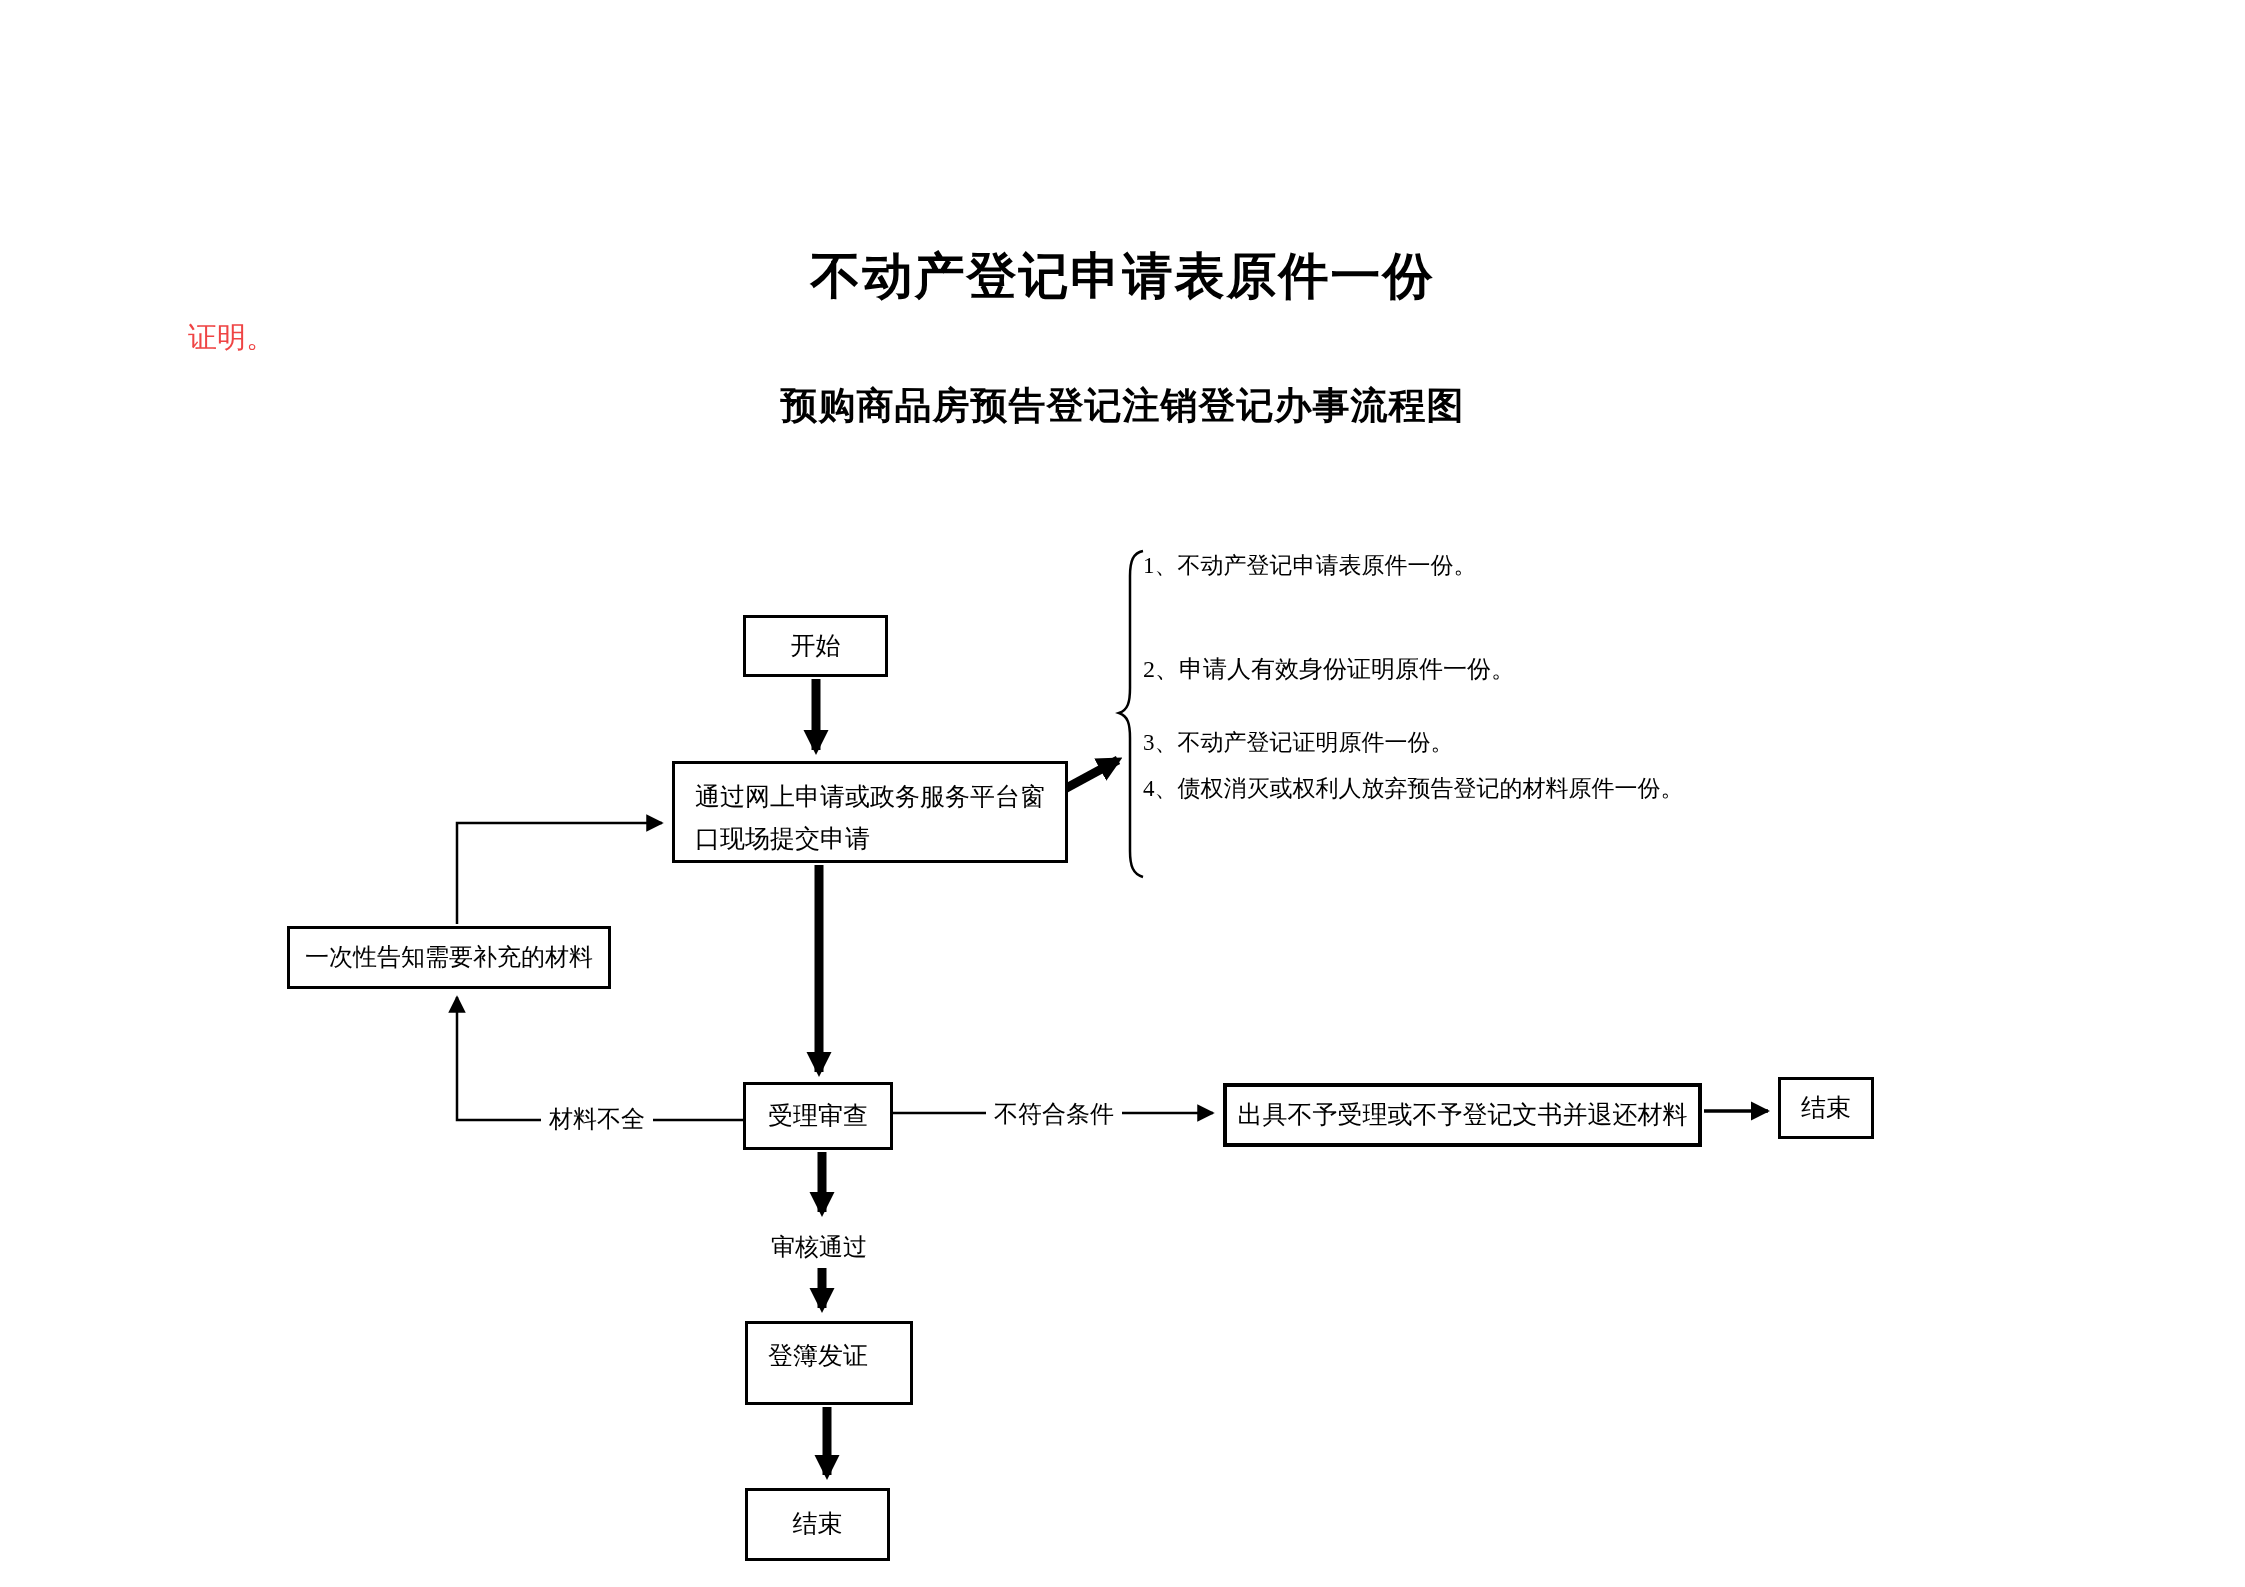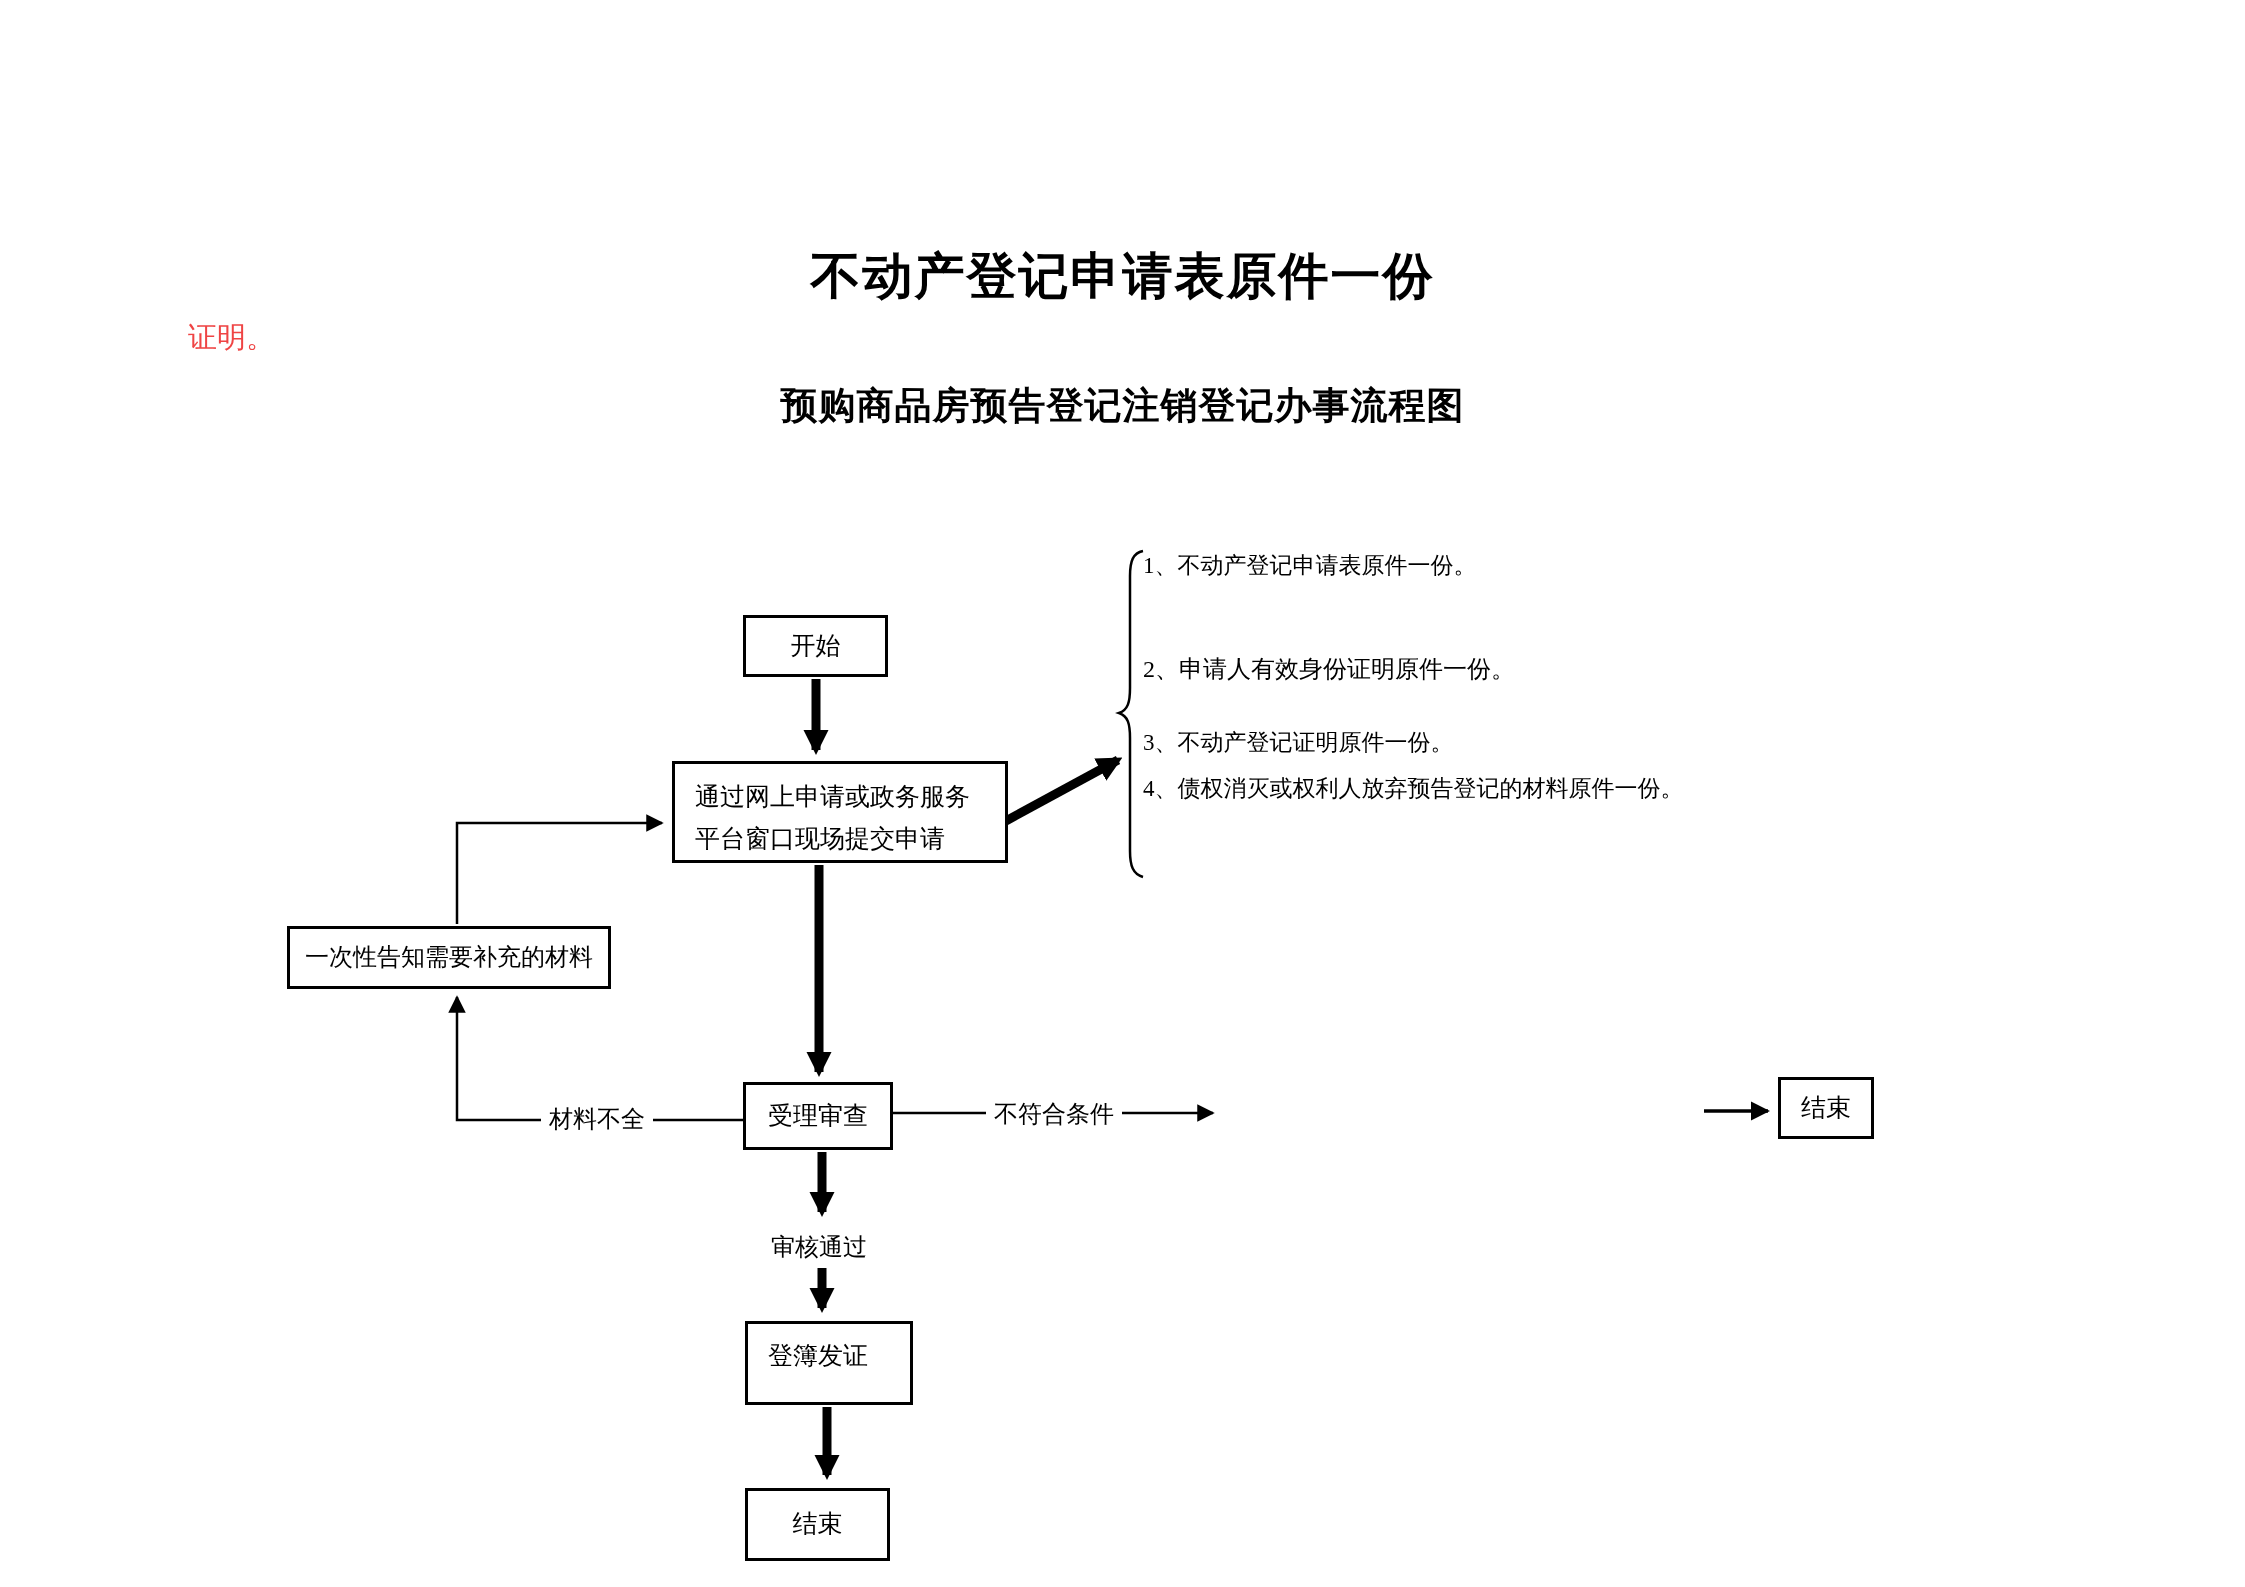--- a/index.html
+++ b/index.html
@@ -49,21 +49,21 @@
     font-size:25px;
     display:flex;
     align-items:center;
     justify-content:center;
     text-align:center;
     box-sizing:border-box;
     line-height:1.3;
   }
   #node-start{left:743px;top:615px;width:145px;height:62px;}
   #node-apply{
-    left:672px;top:761px;width:336px;height:102px;
+    left:672px;top:761px;width:396px;height:102px;
     justify-content:flex-start;align-items:flex-start;
     text-align:left;
     padding:12px 14px 0 20px;
     line-height:42px;
   }
   #node-notify{left:287px;top:926px;width:324px;height:63px;font-size:24px;}
   #node-review{left:743px;top:1082px;width:150px;height:68px;}
   #node-reject{left:1223px;top:1083px;width:479px;height:64px;border-width:4px;}
   #node-end-right{left:1778px;top:1077px;width:96px;height:62px;}
   #node-register{
@@ -98,20 +98,21 @@
 
   <div class="abs mat-item" id="mat-1">1、不动产登记申请表原件一份。</div>
   <div class="abs mat-item" id="mat-2">2、申请人有效身份证明原件一份。</div>
   <div class="abs mat-item" id="mat-3">3、不动产登记证明原件一份。</div>
   <div class="abs mat-item" id="mat-4">4、债权消灭或权利人放弃预告登记的材料原件一份。</div>
 
   <div class="node" id="node-start">开始</div>
   <div class="node" id="node-apply">通过网上申请或政务服务平台窗口现场提交申请</div>
   <div class="node" id="node-notify">一次性告知需要补充的材料</div>
   <div class="node" id="node-review">受理审查</div>
+  <div class="node" id="node-reject">出具不予受理或不予登记文书并退还材料</div>
   <div class="node" id="node-end-right">结束</div>
   <div class="node" id="node-register">登簿发证</div>
   <div class="node" id="node-end-bottom">结束</div>
 
   <div class="edge-label" id="label-incomplete">材料不全</div>
   <div class="edge-label" id="label-not-qualified">不符合条件</div>
   <div class="edge-label" id="label-approved">审核通过</div>
 
   <svg class="abs" id="edges" width="2245" height="1587" viewBox="0 0 2245 1587">
     <defs>

